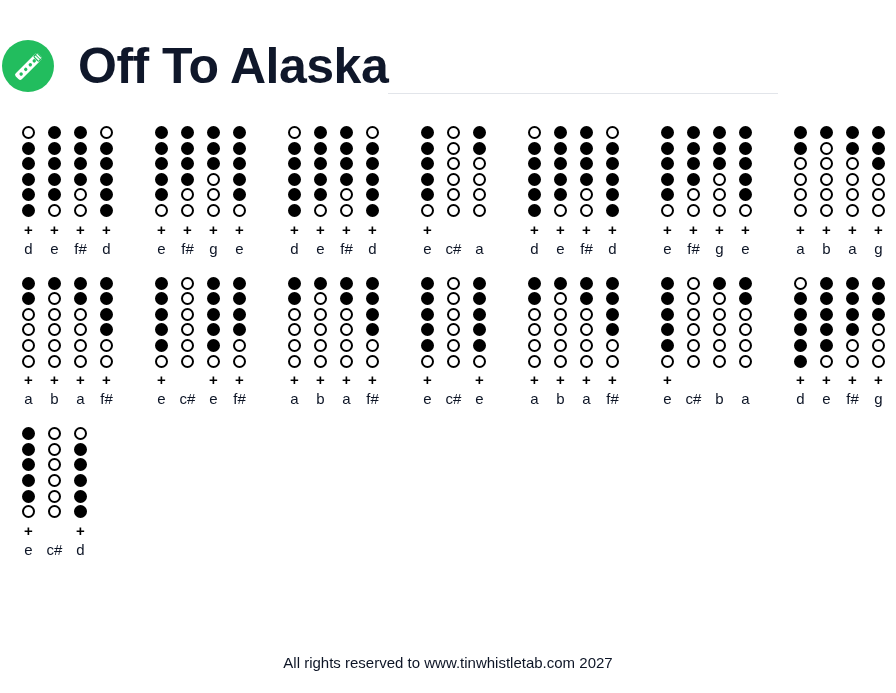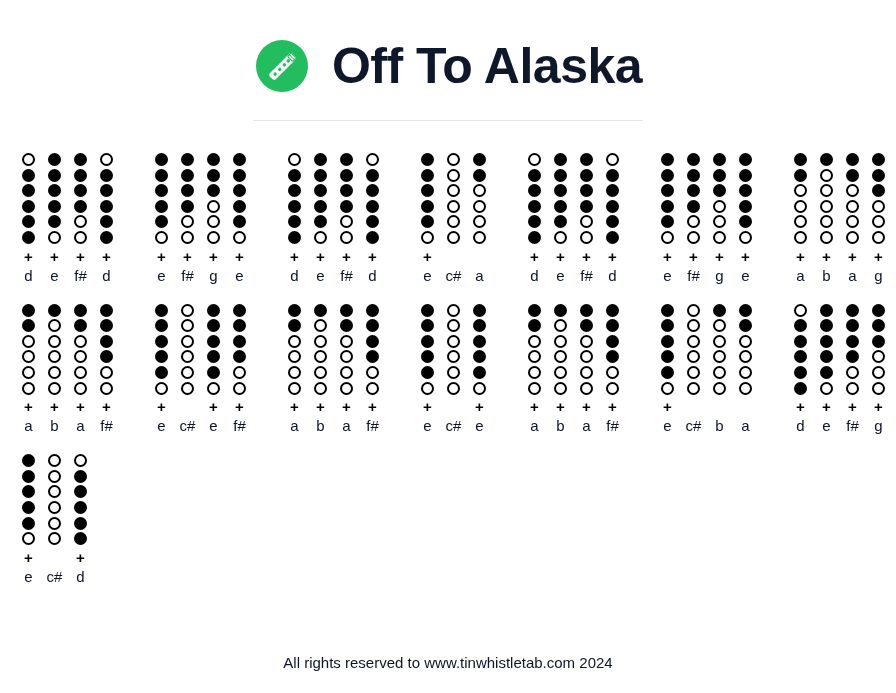--- a/index.html
+++ b/index.html
@@ -15,22 +15,21 @@
     font-family: "Liberation Sans", sans-serif;
     color: #0d1526;
     position: relative;
     overflow: hidden;
   }
 
   
   .header {
     padding-top: 38px;
     display: flex;
-    flex-direction: column;
-    align-items: center;
+    align-items: flex-end;
   }
   .title-row {
     display: flex;
     align-items: center;
     gap: 22px;
   }
   .logo {
     width: 56px;
     height: 56px;
     flex: 0 0 56px;
@@ -859,13 +858,13 @@
             <div class="hole closed"></div>
             <div class="hole closed"></div>
           </div>
           <div class="octave">+</div>
           <div class="note-name">d</div>
         </div>
       </div>
     </div>
   </div>
 
-<div class="footer">All rights reserved to www.tinwhistletab.com 2024</div>
+<div class="footer">All rights reserved to www.tinwhistletab.com 2027</div>
 
 </body></html>

